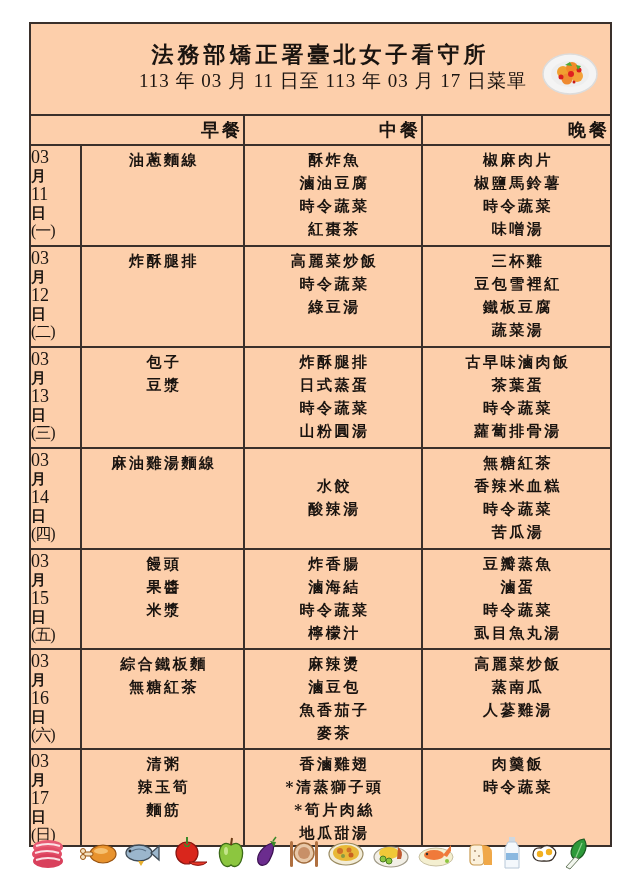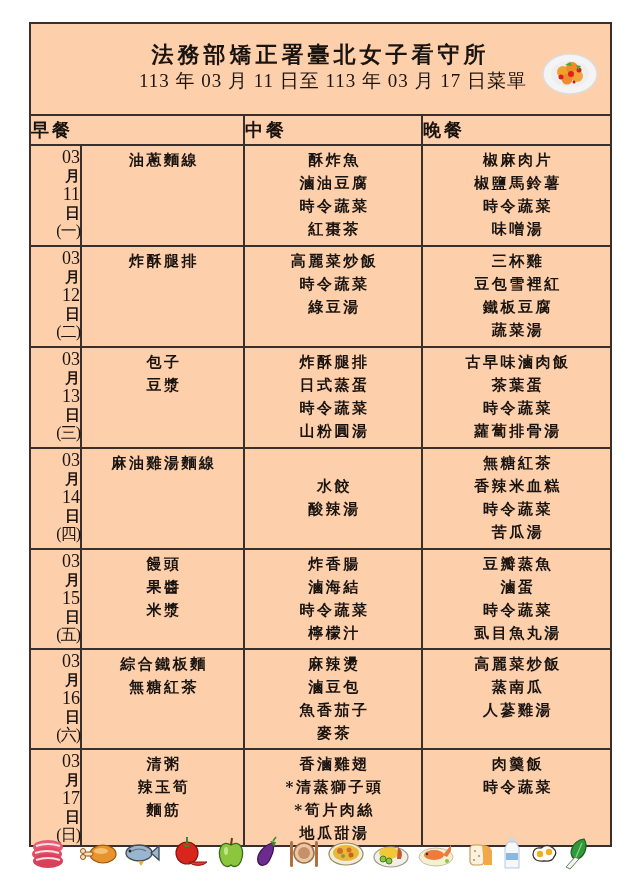--- a/index.html
+++ b/index.html
@@ -22,23 +22,23 @@
     margin:17px 0 0 0; font-size:22px; line-height:26px; font-weight:bold;
     letter-spacing:4px; color:#1a1410;
   }
   .subtitle {
     margin:2px 0 0 0; font-size:19px; line-height:24px; letter-spacing:1px;
     font-family:"Liberation Serif","DejaVu Serif",serif; color:#1a1410;padding-left:25px;
   }
   .plate { position:absolute; left:510px; top:26px; width:58px; height:46px; }
   .col-head th {
     height:28px; font-size:18px; font-weight:bold; line-height:28px;
-    text-align:left; letter-spacing:3px; vertical-align:middle;
-  }
-  .date-cell { text-align:right; padding-top:2px !important; }
+    text-align:right; letter-spacing:3px; vertical-align:middle;
+  }
+  .date-cell { text-align:left; padding-top:2px !important; }
   .dl {
     height:18.5px; line-height:18.5px; font-size:18px;
     font-family:"Liberation Serif","DejaVu Serif",serif;
   }
   .dl.cj { font-size:15px; font-weight:bold; }
   .dl.wd { font-size:16px; letter-spacing:-1px; }
   .meal { padding:3px 0 0 3px !important;text-align:center; }
   .ln {
     height:23px; line-height:23px; font-size:15px; font-weight:bold;
     letter-spacing:2.5px; white-space:nowrap; overflow:hidden;

